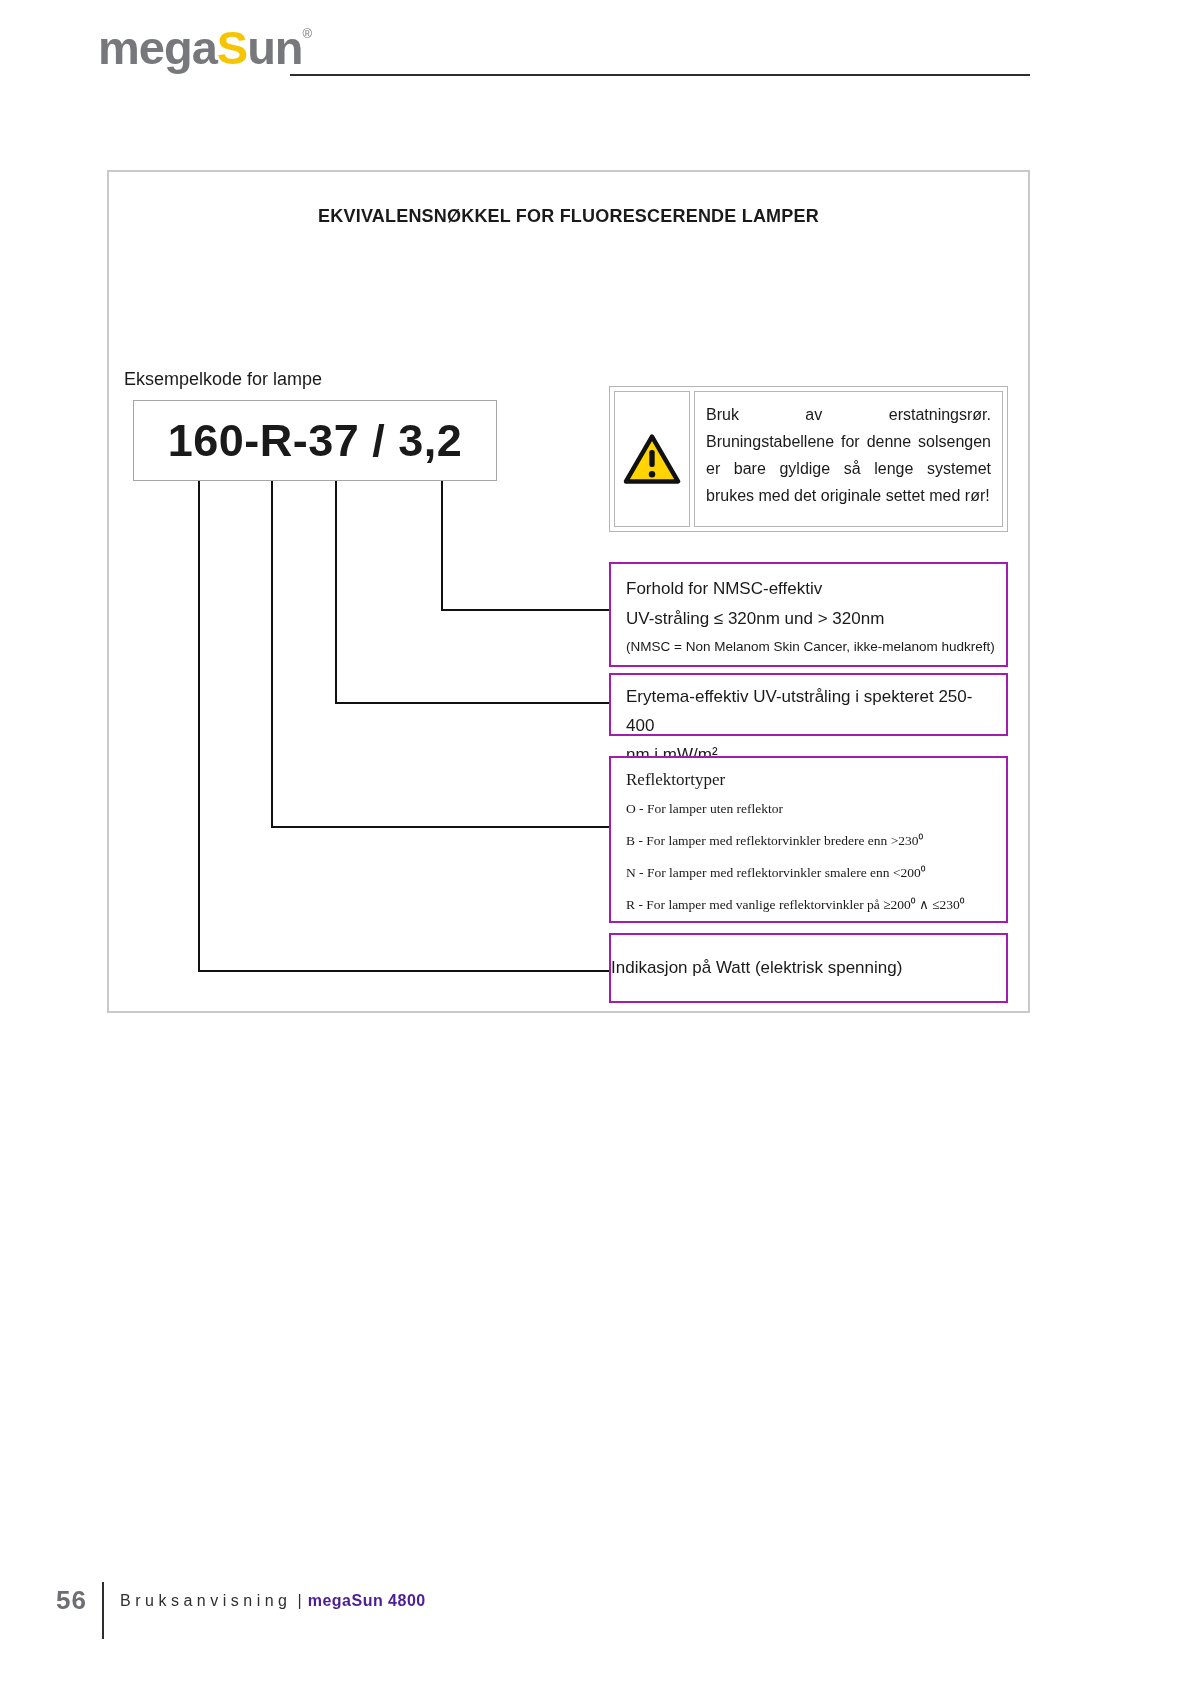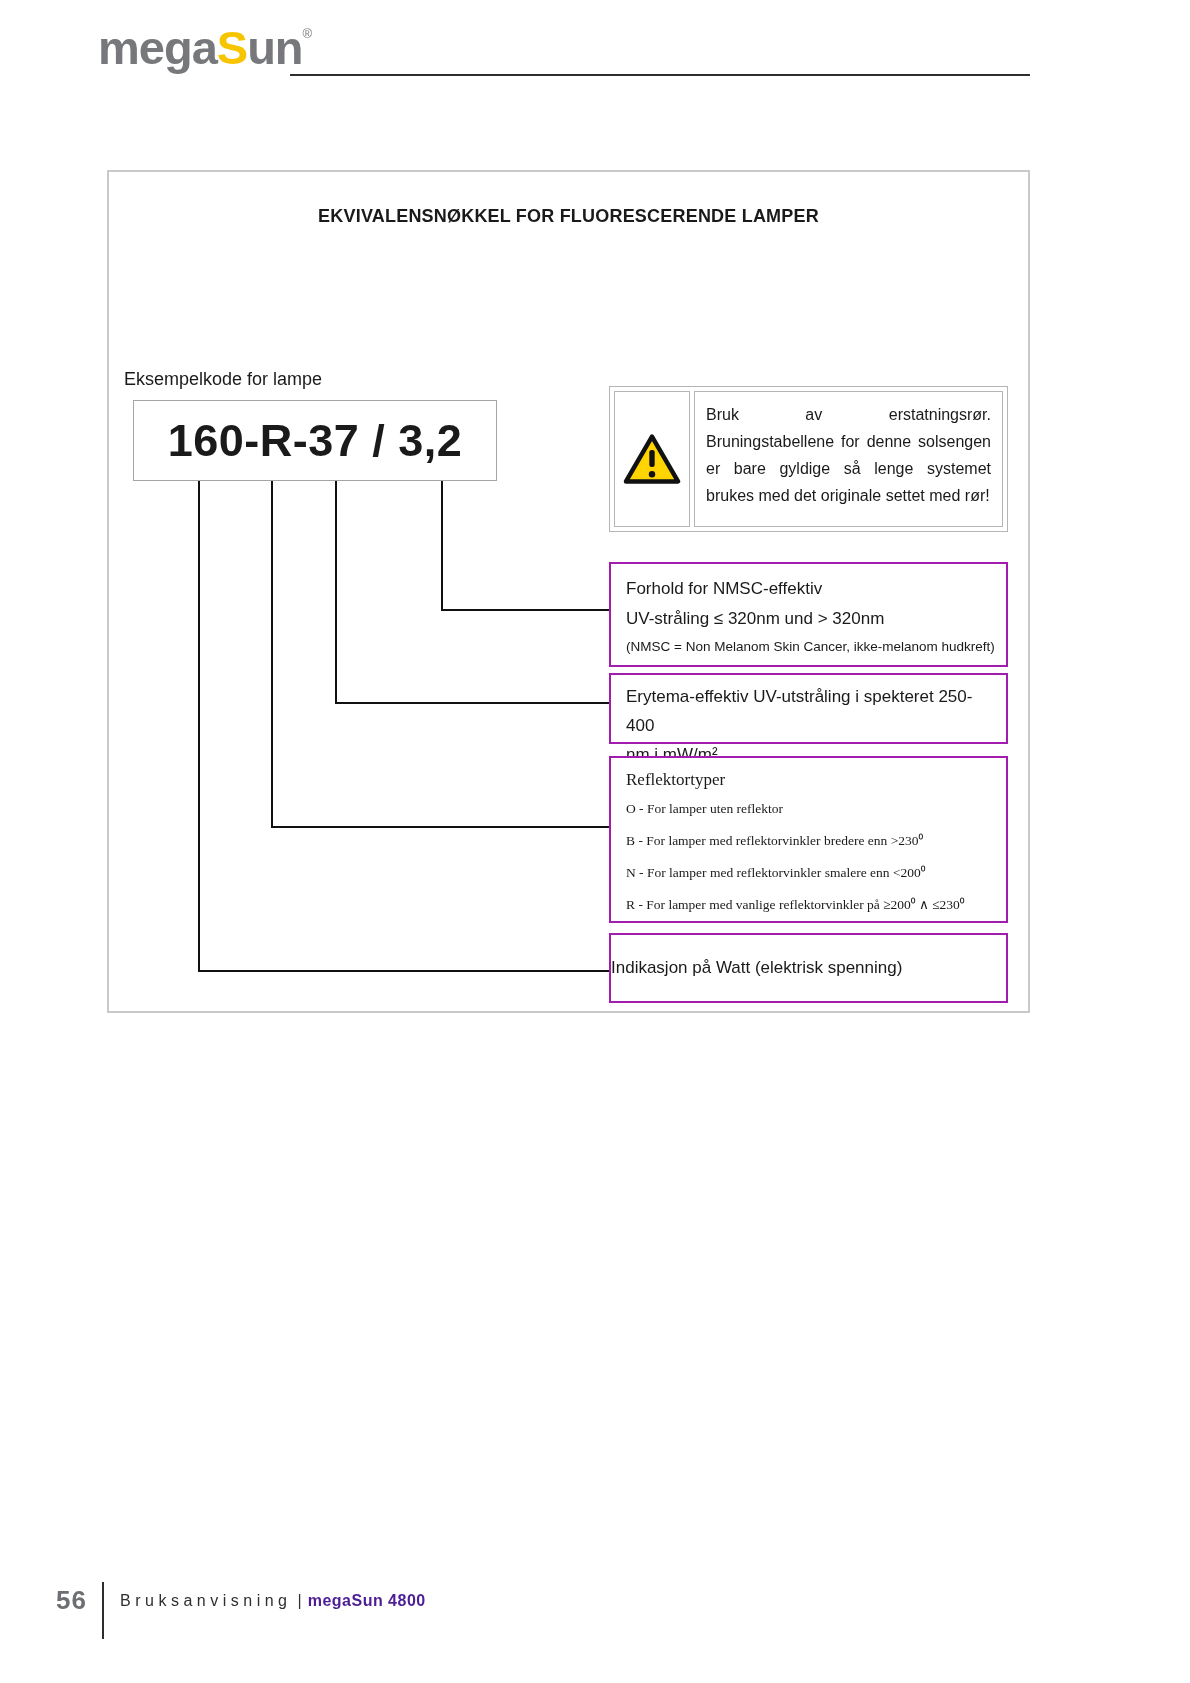--- a/index.html
+++ b/index.html
@@ -56,21 +56,21 @@
   }
 
   
   .conn { position: absolute; background: #111; }
 
   
   .x-box { position: absolute; left: 609px; width: 399px; border: 2px solid #a21caf; background: #fff; }
   .nmsc-box { top: 562px; height: 105px; padding: 10px 15px 0; }
   .nmsc-line { font-size: 17px; line-height: 30px; }
   .nmsc-note { font-size: 13.5px; line-height: 25px; white-space: nowrap; }
-  .erytema-box { top: 673px; height: 71px; padding: 7px 15px 0; }
+  .erytema-box { top: 673px; height: 63px; padding: 7px 15px 0; }
   .erytema-line { font-size: 17px; line-height: 29px; }
   .reflector-box { top: 756px; height: 167px; padding: 8px 15px 0; font-family: Liberation Serif, serif; }
   .reflector-title { font-size: 17px; line-height: 27px; }
   .reflector-item { font-size: 13.5px; line-height: 32px; white-space: nowrap; }
   .watt-box { top: 933px; height: 70px; display: flex; align-items: center; padding: 0 0; font-size: 17px; }
 
   
   .footer-num { position: absolute; left: 56px; top: 1585px; font-size: 26px; font-weight: bold; color: #6e6f72; letter-spacing: 1px; }
   .footer-divider { position: absolute; left: 102px; top: 1582px; width: 2px; height: 57px; background: #2e2e2e; }
   .footer-text { position: absolute; left: 120px; top: 1592px; font-size: 16px; color: #2f2f2f; white-space: nowrap; }

